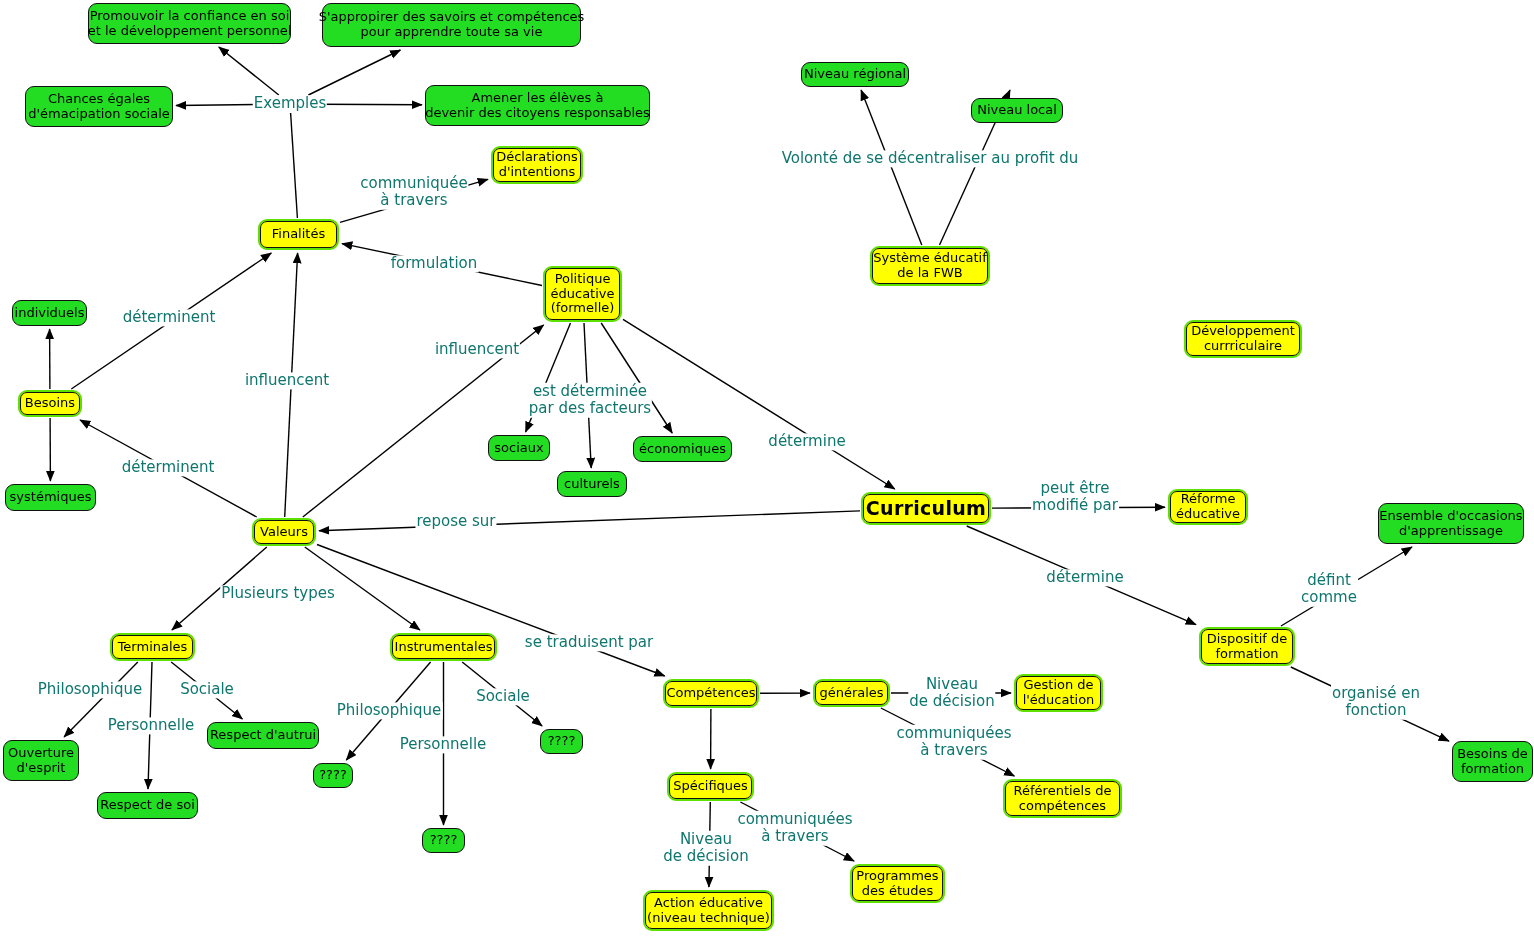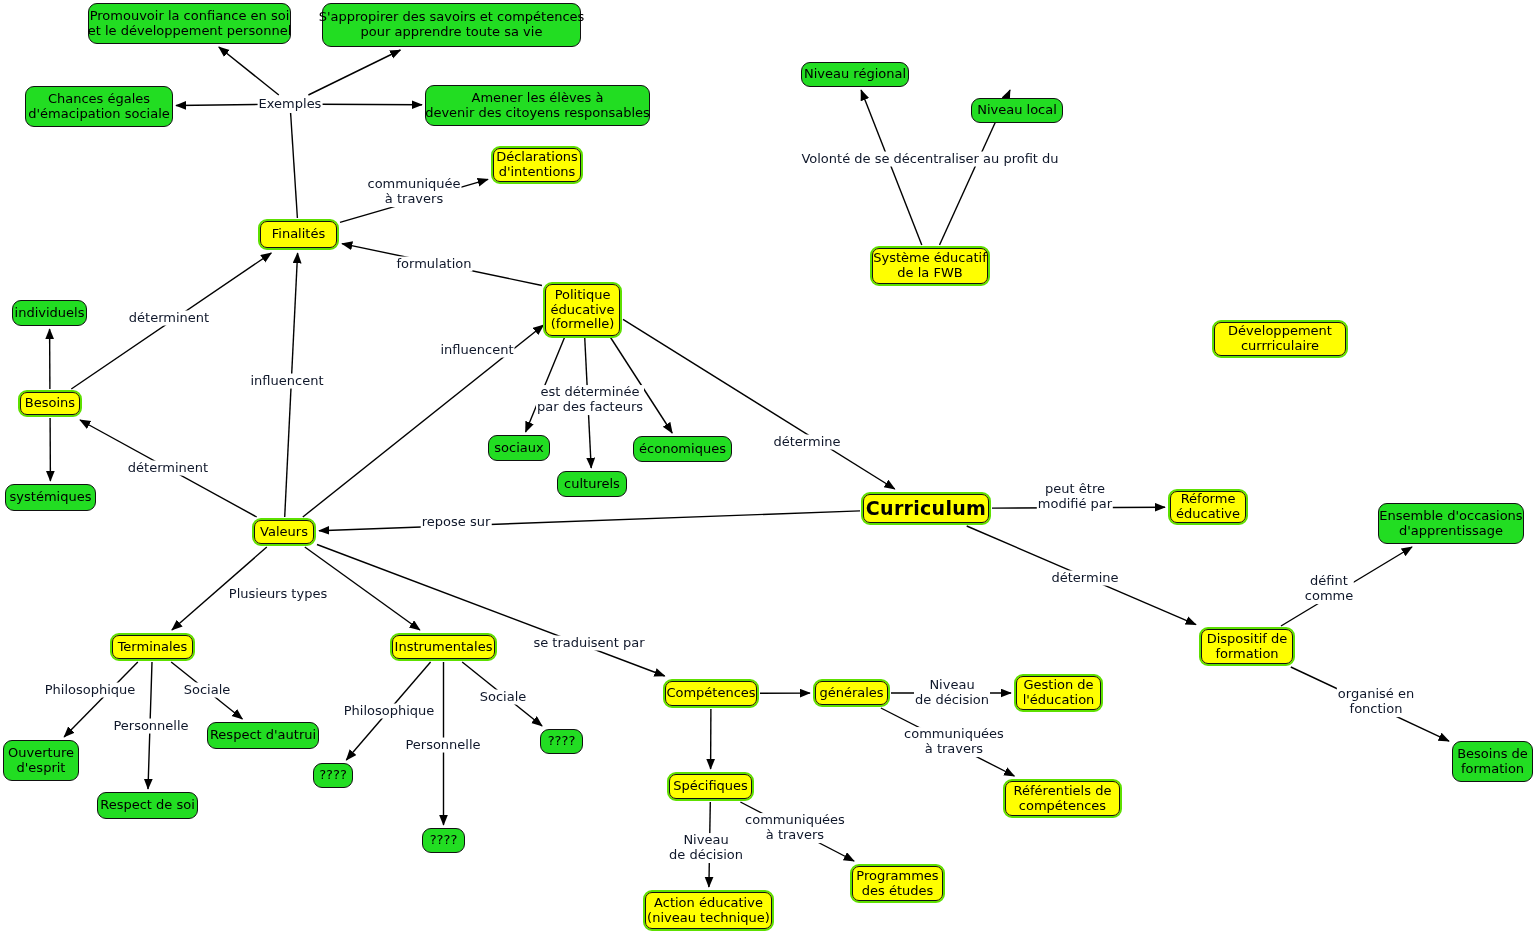--- a/index.html
+++ b/index.html
@@ -48,22 +48,22 @@
     outline-offset: -3px;
     font-size: 13px;
   }
   .node.root {
     font-size: 19px;
     font-weight: bold;
     letter-spacing: 0.3px;
   }
   .edge-label {
     position: absolute;
-    font-size: 13px;
-    color: #0f172a;
+    font-size: 15px;
+    color: #0f766e;
     text-align: center;
     white-space: pre;
     line-height: 1.15;
     transform: translate(-50%, -50%);
     background: #ffffff;
     padding: 0 1px;
   }
 </style>
 </head>
 <body>
@@ -126,25 +126,25 @@
       <div class="node green" style="left: 971px; top: 62px; width: 92px; height: 25px; margin-top: 36px;">Niveau local</div>
       <div class="node green" style="left: 25px; top: 86px; width: 148px; height: 41px;">Chances égales
 d'émacipation sociale</div>
       <div class="node green" style="left: 425px; top: 85px; width: 225px; height: 41px;">Amener les élèves à
 devenir des citoyens responsables</div>
       <div class="node yellow" style="left: 491px; top: 146px; width: 92px; height: 38px;">Déclarations
 d'intentions</div>
       <div class="node yellow" style="left: 258px; top: 219px; width: 81px; height: 31px;">Finalités</div>
       <div class="node yellow" style="left: 870px; top: 246px; width: 120px; height: 40px;">Système éducatif
 de la FWB</div>
-      <div class="node yellow" style="left: 543px; top: 266px; width: 79px; height: 56px; margin-top: 16px;">Politique
+      <div class="node yellow" style="left: 543px; top: 266px; width: 79px; height: 56px;">Politique
 éducative
 (formelle)</div>
       <div class="node green" style="left: 12px; top: 300px; width: 75px; height: 26px;">individuels</div>
-      <div class="node yellow" style="left: 1212px; top: 320px; width: 136px; height: 38px;">Développement
+      <div class="node yellow" style="left: 1184px; top: 320px; width: 118px; height: 38px;">Développement
 currriculaire</div>
       <div class="node yellow" style="left: 18px; top: 390px; width: 64px; height: 27px;">Besoins</div>
       <div class="node green" style="left: 488px; top: 435px; width: 62px; height: 26px;">sociaux</div>
       <div class="node green" style="left: 633px; top: 436px; width: 99px; height: 26px;">économiques</div>
       <div class="node green" style="left: 557px; top: 471px; width: 70px; height: 26px;">culturels</div>
       <div class="node green" style="left: 5px; top: 484px; width: 91px; height: 27px;">systémiques</div>
       <div class="node yellow" style="left: 1168px; top: 489px; width: 80px; height: 36px;">Réforme
 éducative</div>
       <div class="node yellow root" style="left: 861px; top: 492px; width: 130px; height: 33px;">Curriculum</div>
       <div class="node green" style="left: 1378px; top: 503px; width: 146px; height: 41px;">Ensemble d'occasions

